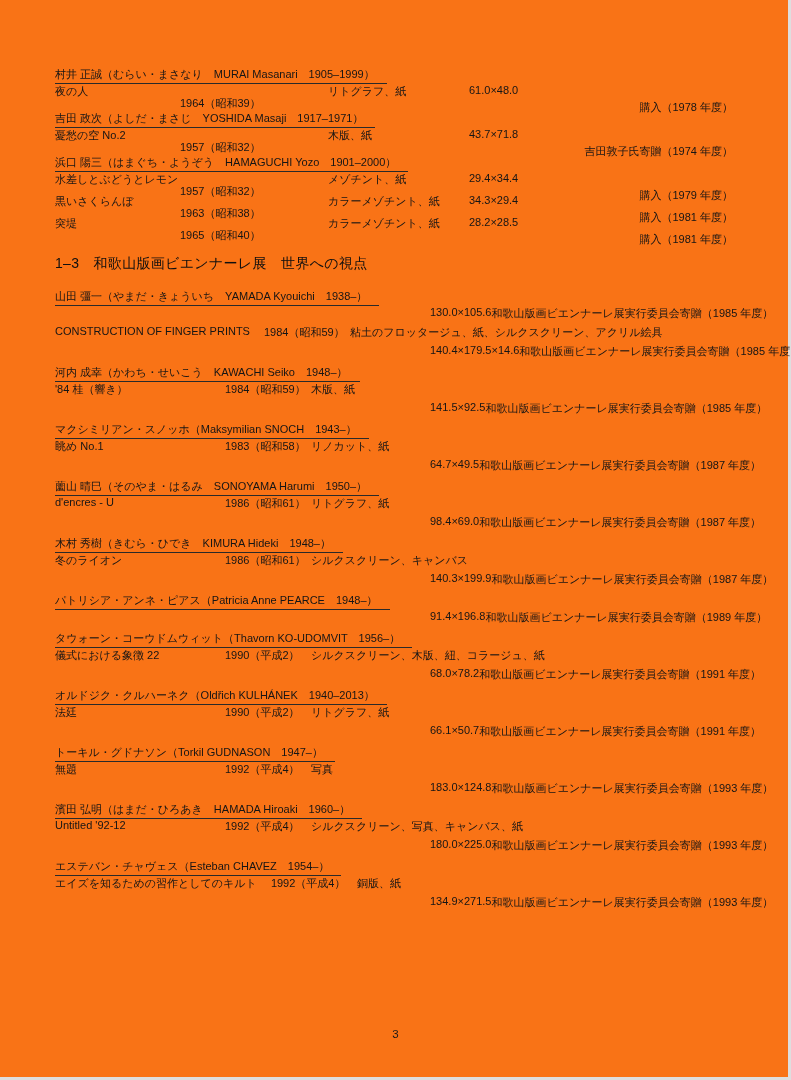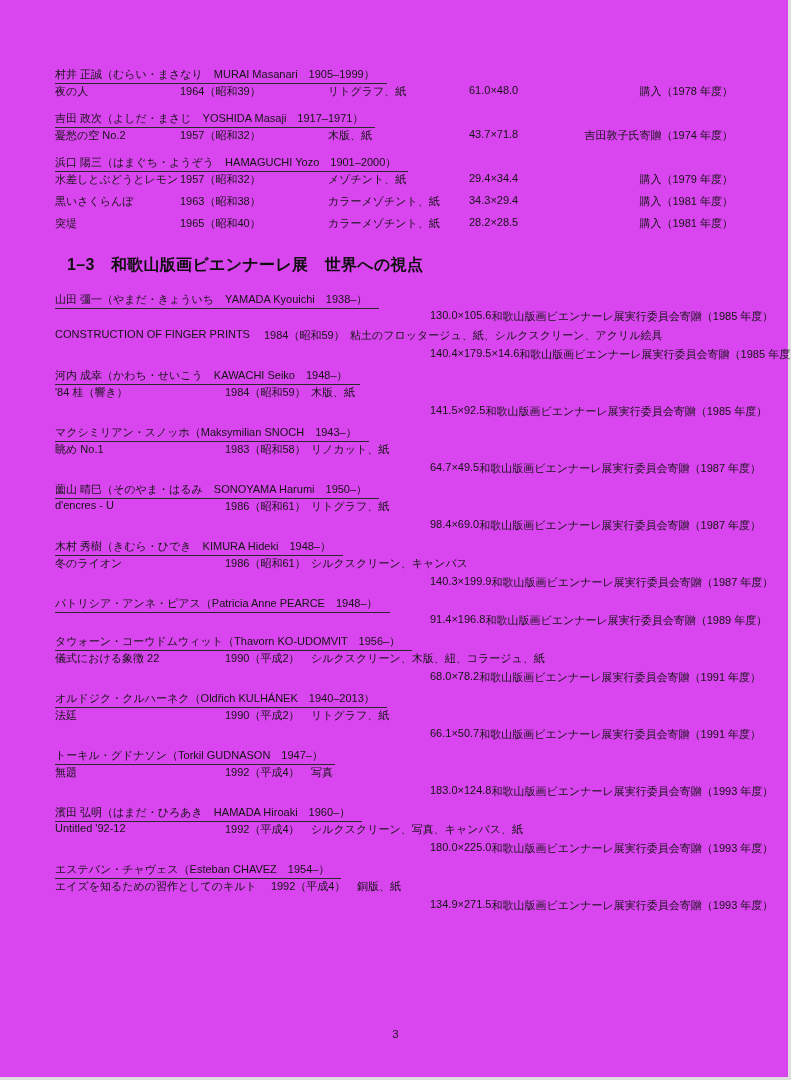--- a/index.html
+++ b/index.html
@@ -5,21 +5,21 @@
   * { box-sizing: border-box; margin: 0; padding: 0; }
   html, body { background: #ffffff; }
   body {
     width: 791px; height: 1080px;
     font-family: "Liberation Sans", "DejaVu Sans", sans-serif;
     color: #151515;
   }
   .page {
     position: relative;
     width: 791px; height: 1080px;
-    background: #d946ef;
+    background: #f97316;
     overflow: hidden;
     box-shadow: inset -3px 0 0 #dedede, inset 0 -3px 0 #dedede;
   }
   .content {
     position: absolute;
     left: 55px; top: 62px;
     width: 678px;
   }
   
   .artist-line { display: flex; align-items: flex-end; }
@@ -29,40 +29,40 @@
     padding: 0 12px 1px 0;
     white-space: nowrap;
   }
   
   .work-row { display: flex; align-items: flex-start; white-space: nowrap; }
   
   .section-0 { font-size: 11px; }
   .section-0 .artist-line { height: 22px; }
   .section-0 .work-row   { height: 22px; }
   .col-title  { flex: 0 0 125px; }
-  .col-year   { flex: 0 0 148px; }
+  .col-year   { flex: 0 0 148px; margin-top: 12px; }
   .col-tech   { flex: 0 0 125px; }
   .col-dims   { flex: 0 0 auto; margin-left: 16px; }
-  .col-credit { margin-left: auto; text-align: right; }
+  .col-credit { margin-left: auto; text-align: right; margin-top: 16px; }
   
   .section-1 { font-size: 11px; }
   .section-1 .artist-line { height: 19px; }
   .section-1 .work-row   { height: 19px; }
   .t2  { flex: 0 0 auto; min-width: 170px; padding-right: 14px; }
   .y2  { flex: 0 0 auto; min-width: 86px; }
   .k2  { flex: 0 0 auto; }
   .sp2 { flex: 0 0 375px; }
   .d2  { flex: 0 0 auto; }
   .cr2 { margin-left: auto; text-align: right; }
   
   .section-heading {
-    font-size: 16px;
-    font-weight: 700;
+    font-size: 14px;
+    font-weight: 400;
     letter-spacing: 0.3px;
-    margin: 17px 0 14px 12px;
+    margin: 17px 0 14px 0;
     color: #0f0f0f;
   }
   
   .page-number {
     position: absolute;
     top: 1028px; left: 0; right: 0;
     text-align: center;
     font-size: 11.5px;
     color: #1a1a1a;
   }

